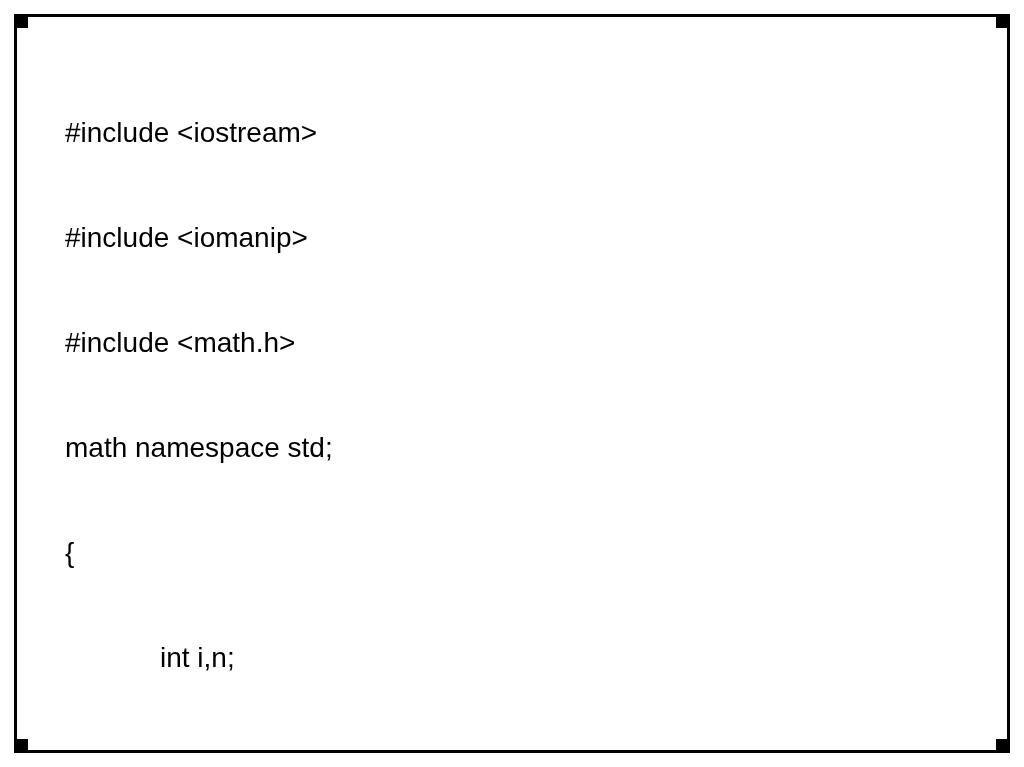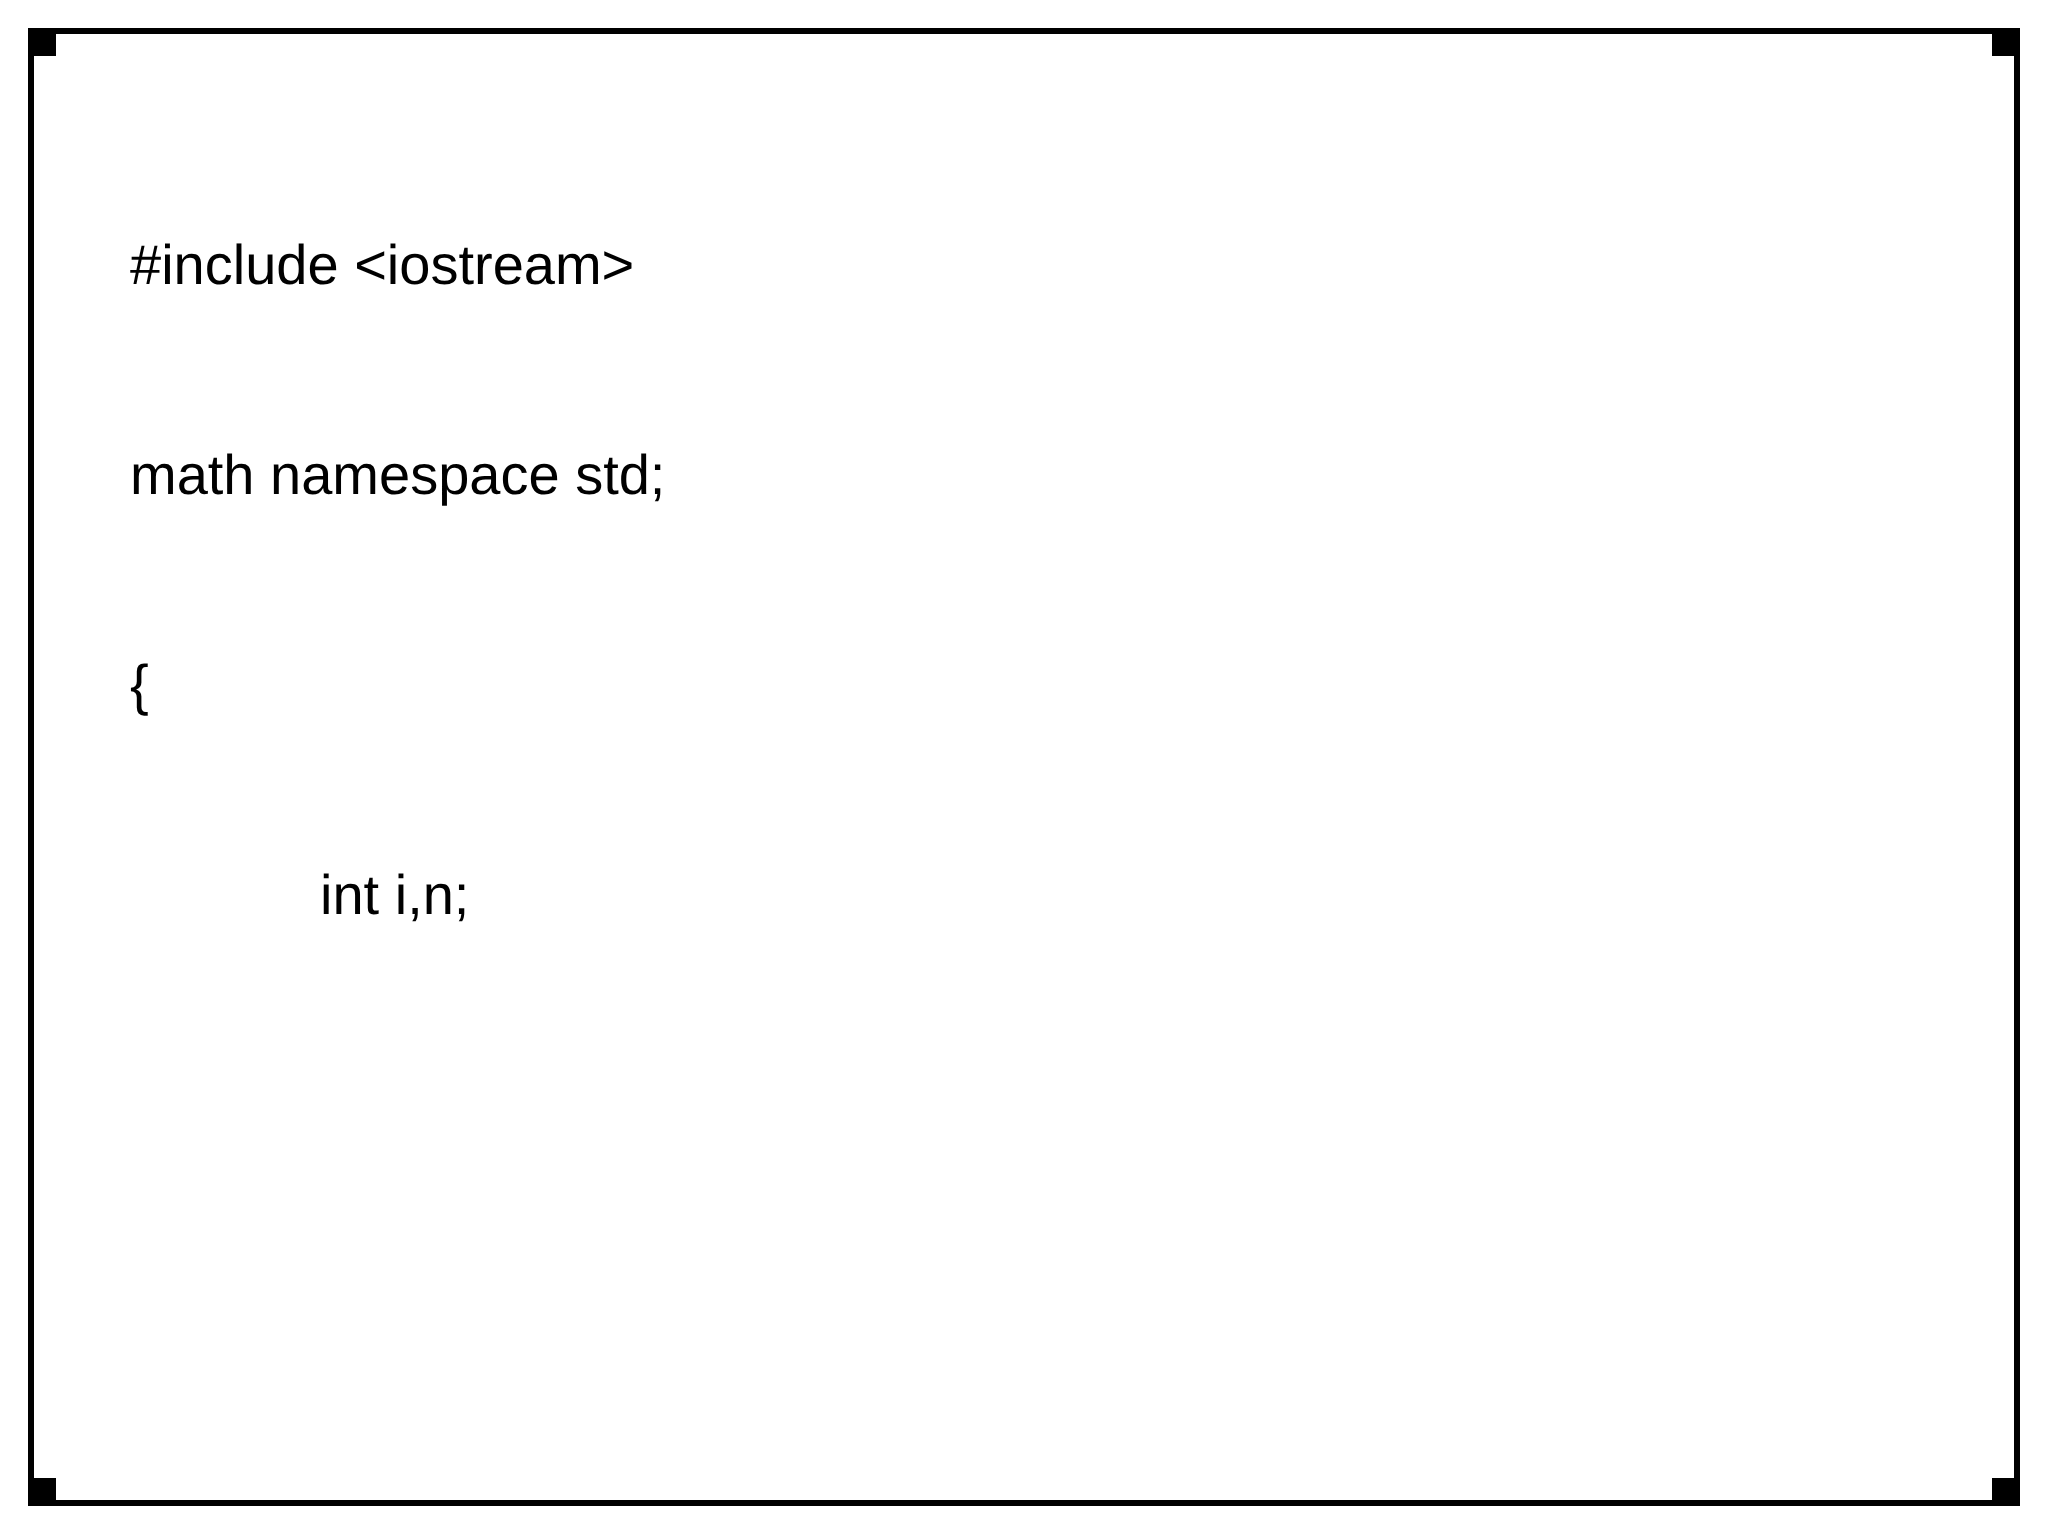--- a/index.html
+++ b/index.html
@@ -52,20 +52,22 @@
 <body>
 
 <div class="slide-frame">
   <div class="corner corner-tl"></div>
   <div class="corner corner-tr"></div>
   <div class="corner corner-bl"></div>
   <div class="corner corner-br"></div>
 
   <div class="code-content">
     <span class="code-line">#include &lt;iostream&gt;</span>
+    <span class="code-line">#include &lt;iomanip&gt;</span>
+    <span class="code-line">#include &lt;math.h&gt;</span>
     <span class="code-line">math namespace std;</span>
     <span class="code-line">{</span>
     <span class="code-line indent">int i,n;</span>
     
     
     
     
     
     
     

